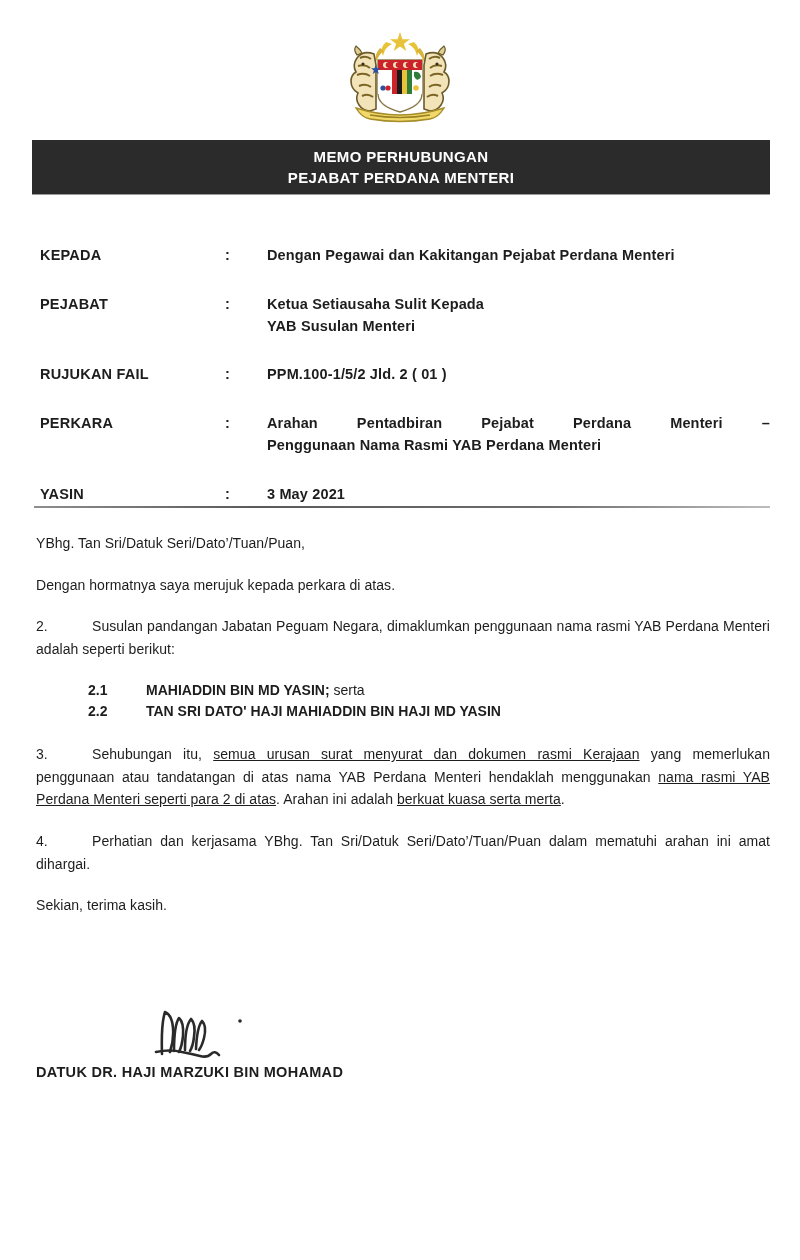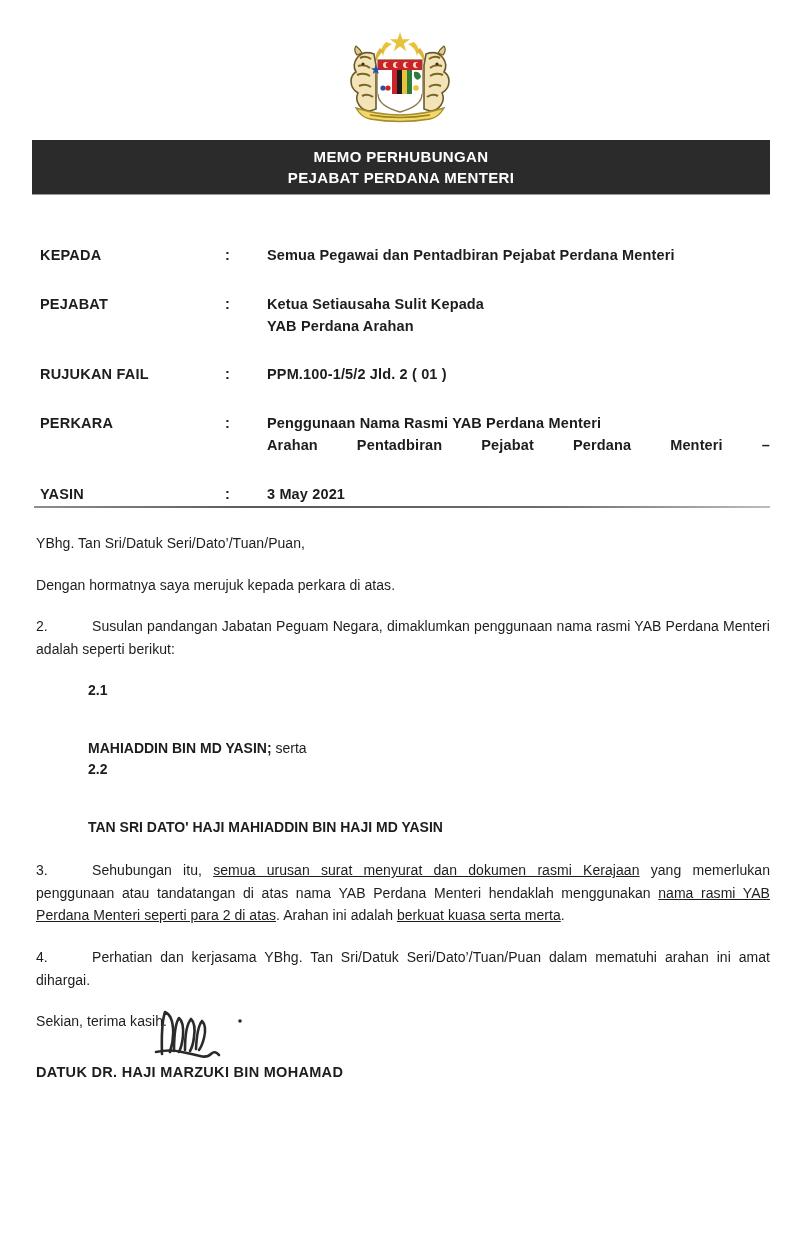--- a/index.html
+++ b/index.html
@@ -144,21 +144,20 @@
   
   .subitems {
     margin: 0 0 20px 0;
     padding-left: 52px;
   }
   .subitem {
     font-size: 14px;
     line-height: 1.55;
     display: flex;
     align-items: baseline;
-    flex-direction: column;
   }
   .subitem-num {
     width: 58px;
     flex: 0 0 58px;
     font-weight: bold;
   }
   .subitem-text {
     font-weight: bold;
   }
   .subitem-text .reg {
@@ -258,44 +257,44 @@
   <div class="banner">
     <div class="banner-line">MEMO PERHUBUNGAN</div>
     <div class="banner-line">PEJABAT PERDANA MENTERI</div>
   </div>
 
   <div class="fields">
 
     <div class="field-row">
       <div class="field-label">KEPADA</div>
       <div class="field-colon">:</div>
-      <div class="field-value justify">Semua Pegawai dan Pentadbiran Pejabat Perdana Menteri</div>
+      <div class="field-value justify">Dengan Pegawai dan Kakitangan Pejabat Perdana Menteri</div>
     </div>
 
     <div class="field-row">
       <div class="field-label">PEJABAT</div>
       <div class="field-colon">:</div>
       <div class="field-value">
         <span class="vline">Ketua Setiausaha Sulit Kepada</span>
-        <span class="vline">YAB Perdana Arahan</span>
+        <span class="vline">YAB Susulan Menteri</span>
       </div>
     </div>
 
     <div class="field-row">
       <div class="field-label">RUJUKAN FAIL</div>
       <div class="field-colon">:</div>
       <div class="field-value">PPM.100-1/5/2 Jld. 2 ( 01 )</div>
     </div>
 
     <div class="field-row">
       <div class="field-label">PERKARA</div>
       <div class="field-colon">:</div>
       <div class="field-value">
+        <span class="vline" style="text-align:justify;text-align-last:justify;">Arahan Pentadbiran Pejabat Perdana Menteri –</span>
         <span class="vline">Penggunaan Nama Rasmi YAB Perdana Menteri</span>
-        <span class="vline" style="text-align:justify;text-align-last:justify;">Arahan Pentadbiran Pejabat Perdana Menteri –</span>
       </div>
     </div>
 
     <div class="field-row">
       <div class="field-label">YASIN</div>
       <div class="field-colon">:</div>
       <div class="field-value">3 May 2021</div>
     </div>
 
   </div>

